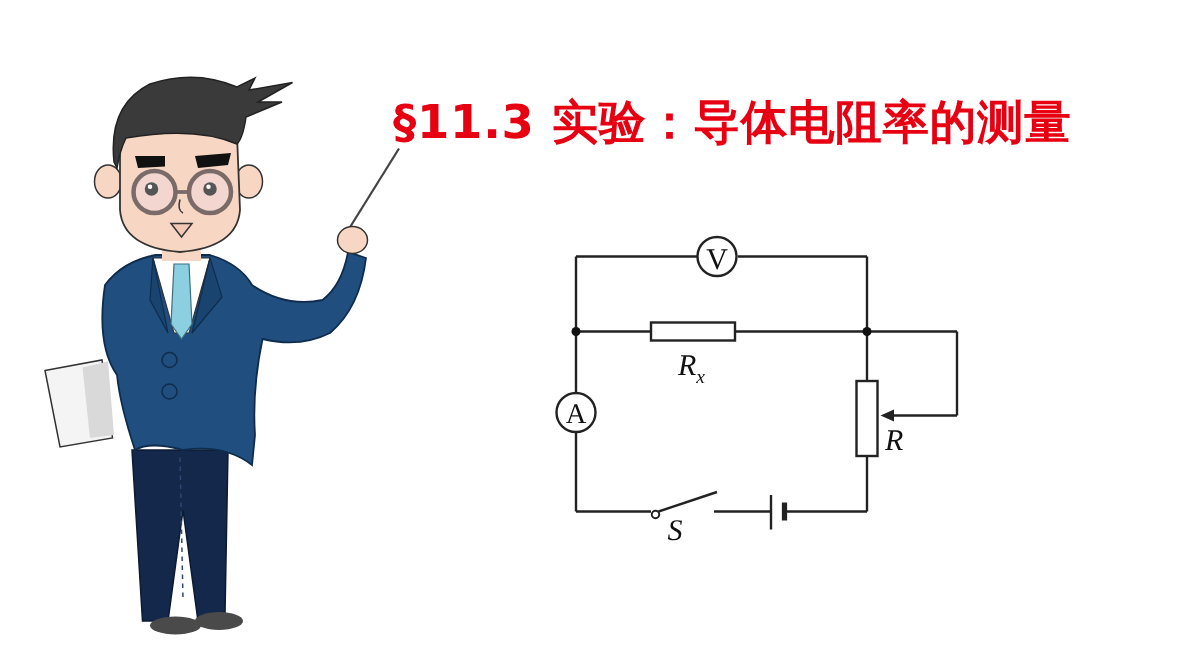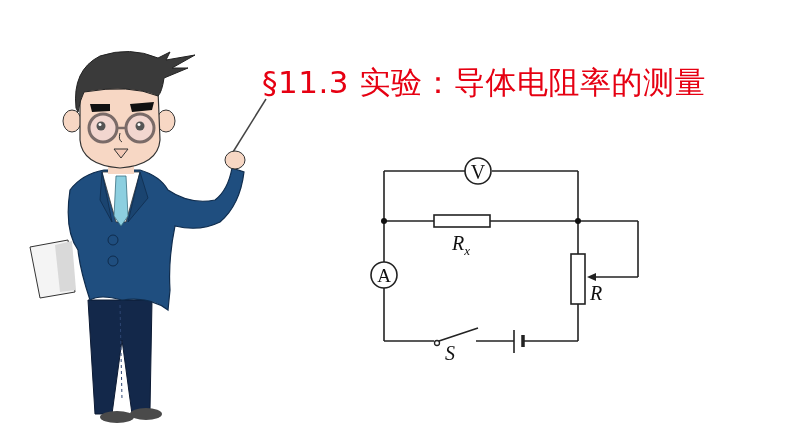--- a/index.html
+++ b/index.html
@@ -14,21 +14,21 @@
       overflow: hidden;
       font-family: "DejaVu Sans", "Liberation Sans", sans-serif;
     }
     .title {
       position: absolute;
       left: 262px;
       top: 60px;
       height: 44px;
       line-height: 44px;
       font-size: 31px;
-      font-weight: normal;
+      font-weight: bold;
       color: #e60012;
       white-space: nowrap;
       letter-spacing: 0.5px;
       font-family: "DejaVu Sans", "Liberation Sans", sans-serif;
     }
     .teacher {
       position: absolute;
       left: 0;
       top: 0;
       width: 300px;

